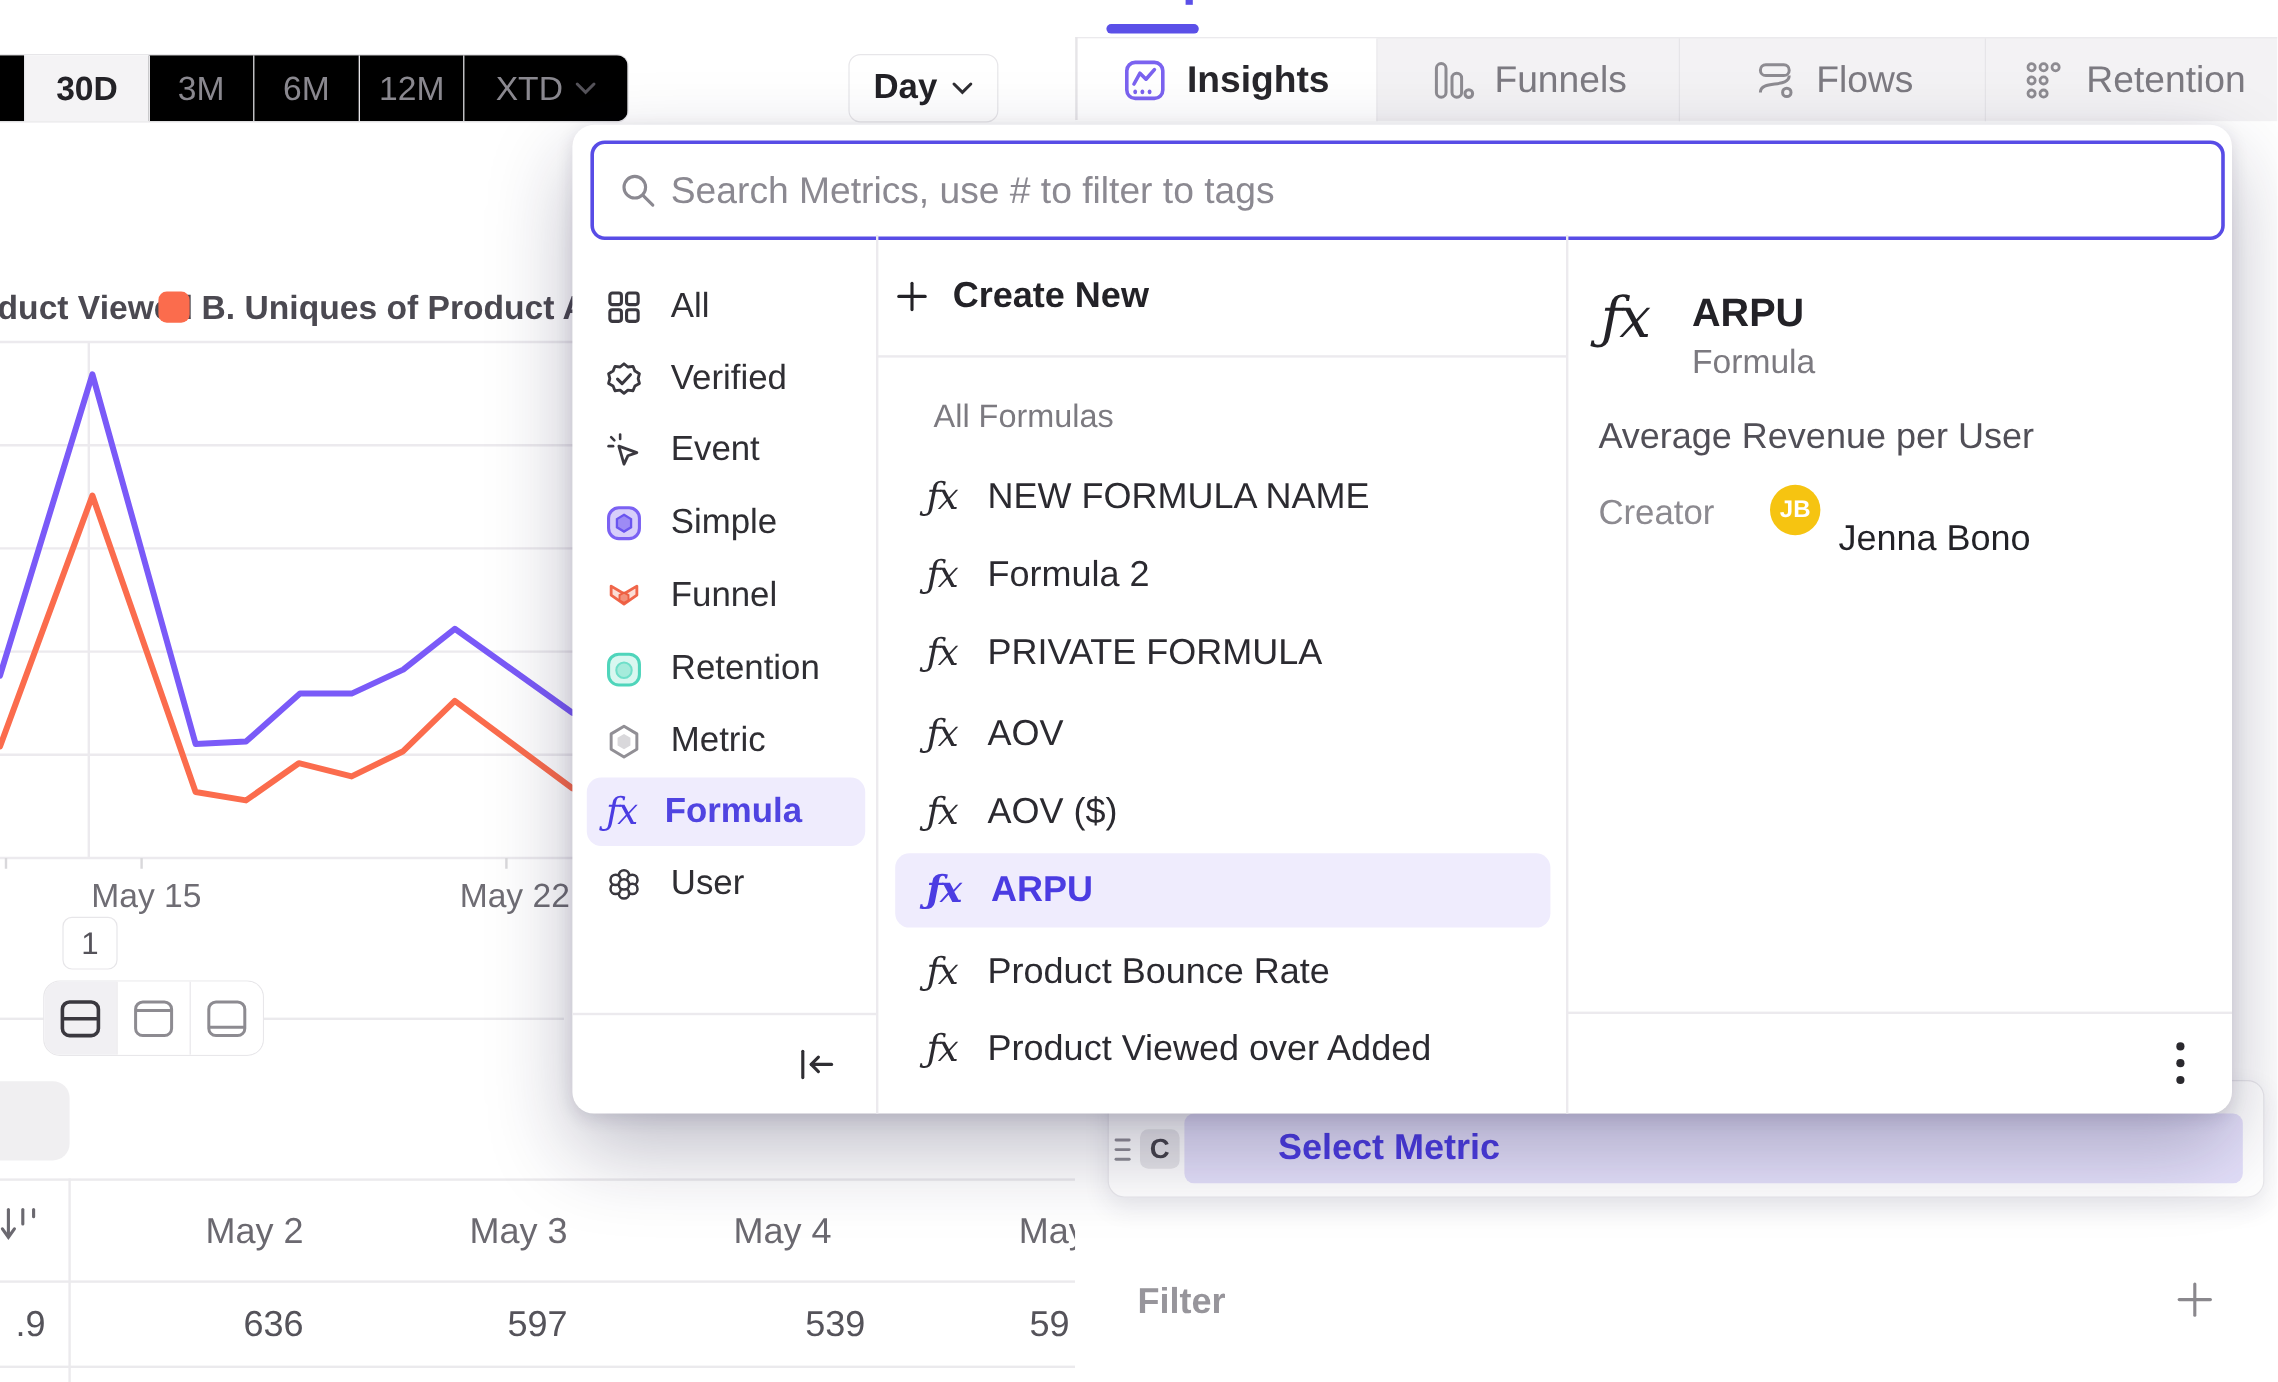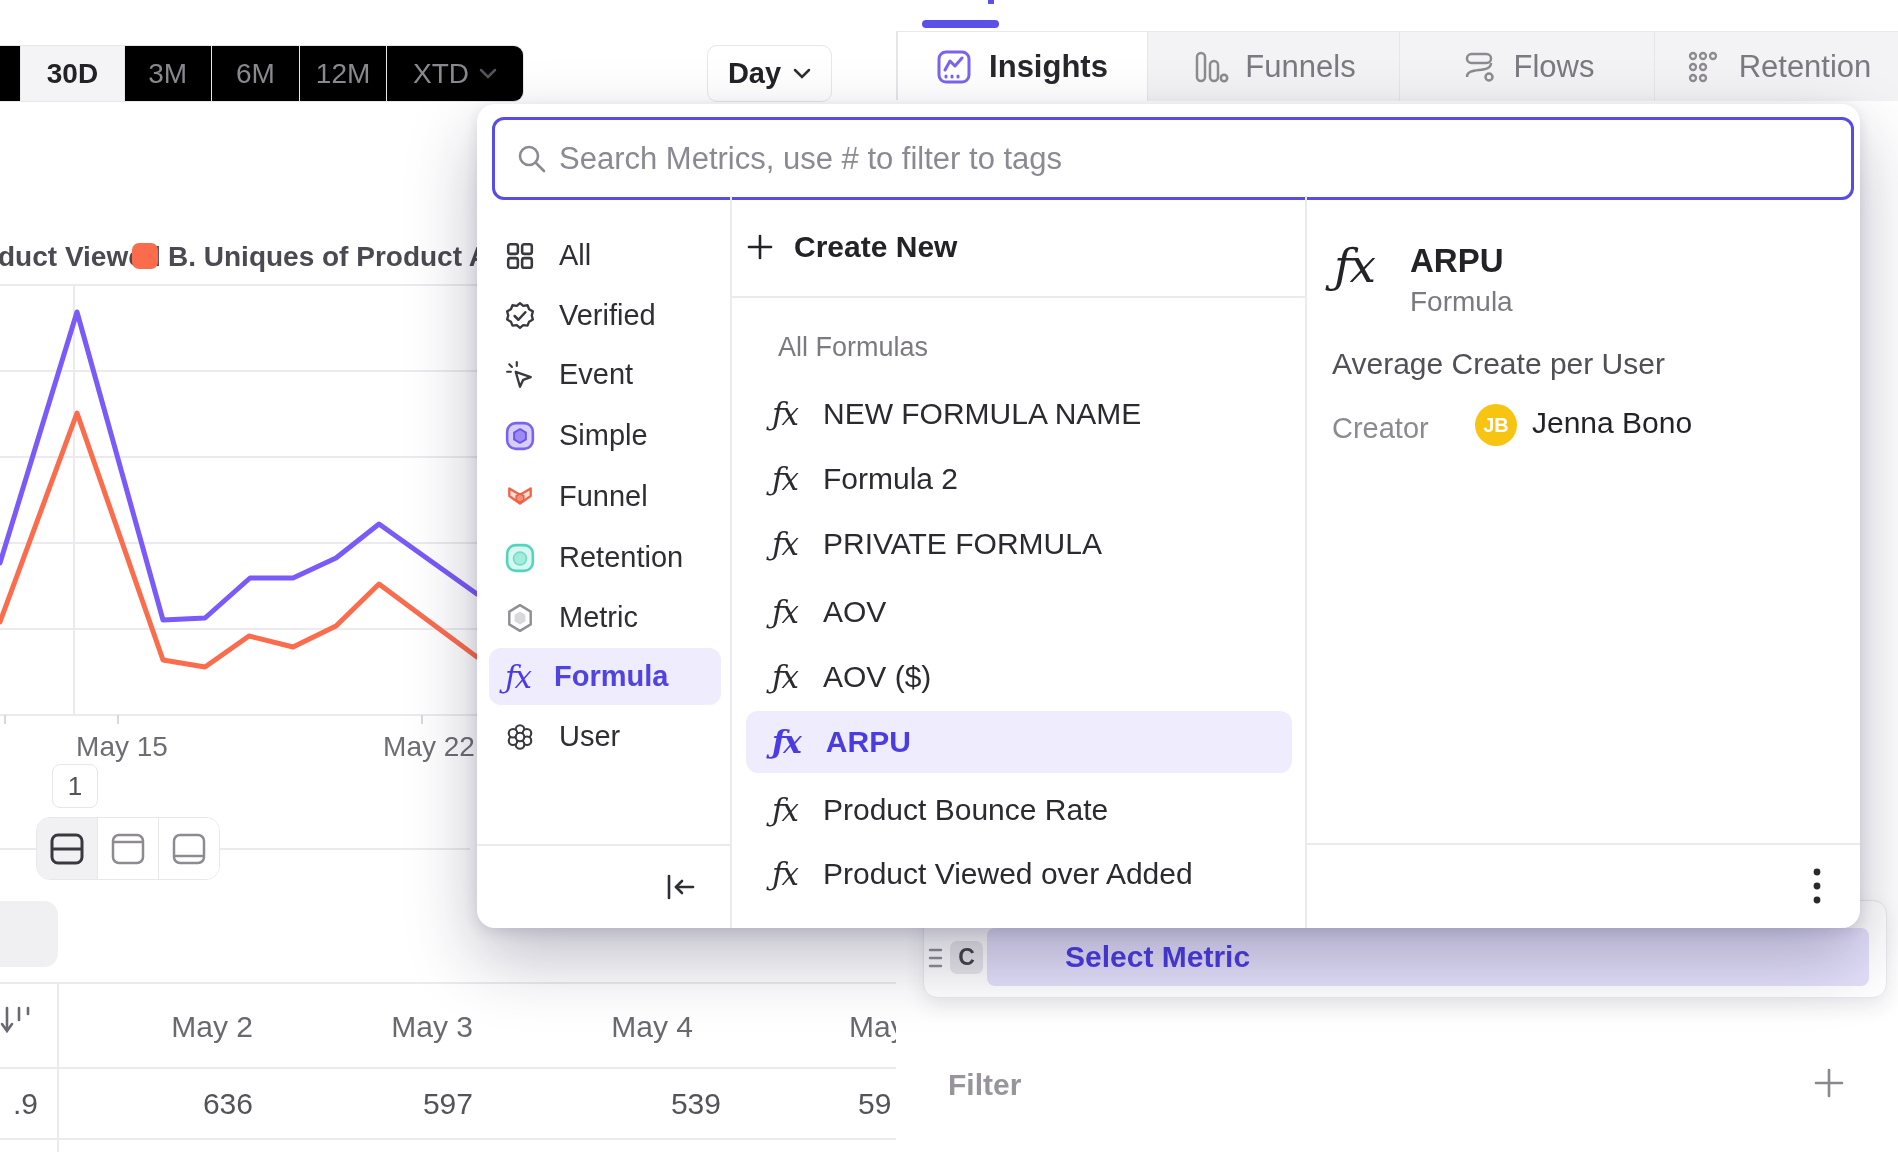--- a/index.html
+++ b/index.html
@@ -381,24 +381,24 @@
     <span class="lbl">Product Bounce Rate</span>
   </div>
   <div class="list-row abs" style="top:843px;">
     <span class="fx">ƒx</span>
     <span class="lbl">Product Viewed over Added</span>
   </div>
 
   <div class="fx abs" style="left:1334px;top:238px;font-size:47px;color:#232227;z-index:31;">ƒx</div>
   <div class="detail-title abs" style="left:1410px;top:242px;z-index:31;">ARPU</div>
   <div class="detail-sub abs" style="left:1410px;top:286px;z-index:31;">Formula</div>
-  <div class="detail-desc abs" style="left:1332px;top:347px;z-index:31;">Average Create per User</div>
+  <div class="detail-desc abs" style="left:1332px;top:347px;z-index:31;">Average Revenue per User</div>
   <div class="muted-lbl abs" style="left:1332px;top:412px;z-index:31;">Creator</div>
   <div class="avatar abs" style="left:1475px;top:404px;z-index:31;">JB</div>
-  <div class="abs" style="left:1532px;top:406px;font-size:30px;color:#232227;z-index:31;">Jenna Bono</div>
+  <div class="abs" style="left:1532px;top:432px;font-size:30px;color:#232227;z-index:31;">Jenna Bono</div>
 
   <div class="hdiv abs" style="left:1306px;top:843px;width:554px;"></div>
   <svg class="abs" style="left:1810px;top:866px;z-index:31;" width="14" height="40" viewBox="0 0 14 40">
     <g fill="#2a292e">
         <circle cx="7" cy="6" r="3.4"></circle>
         <circle cx="7" cy="20" r="3.4"></circle>
         <circle cx="7" cy="34" r="3.4"></circle>
       </g>
   </svg>
 

